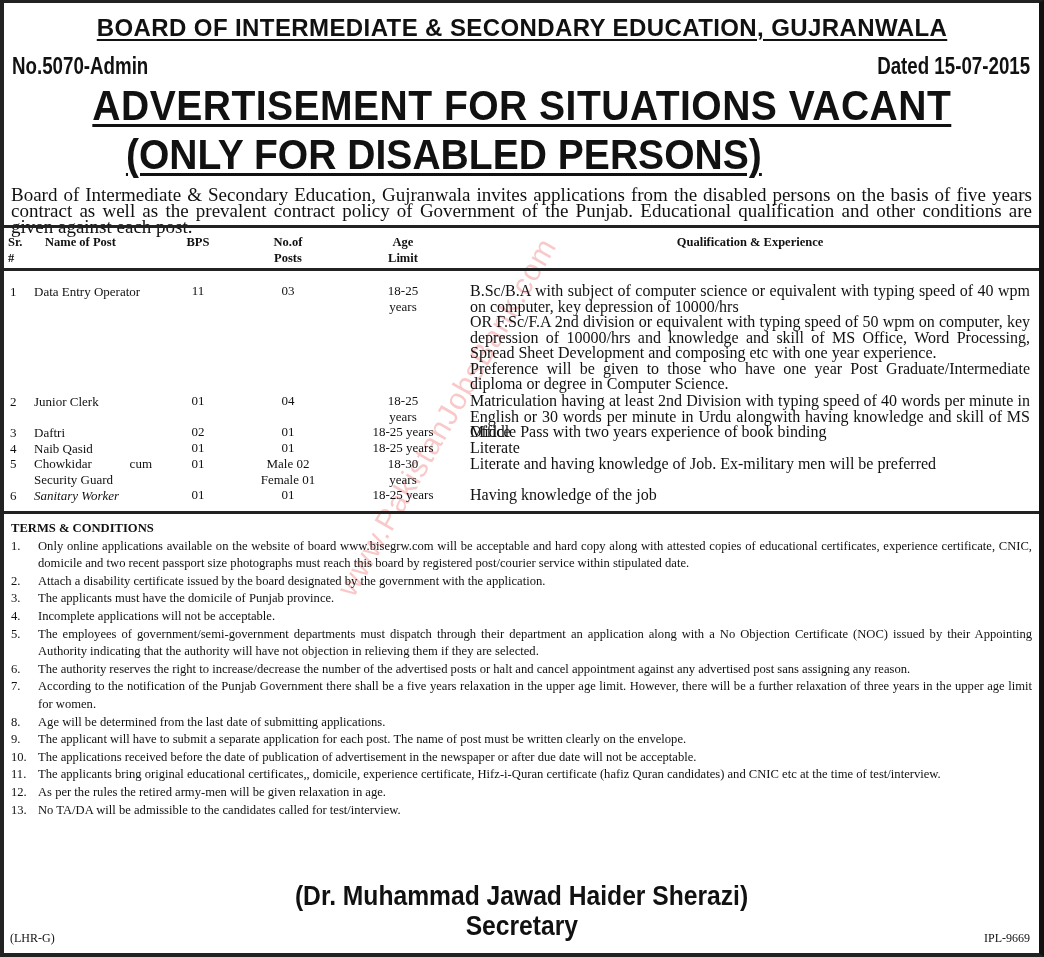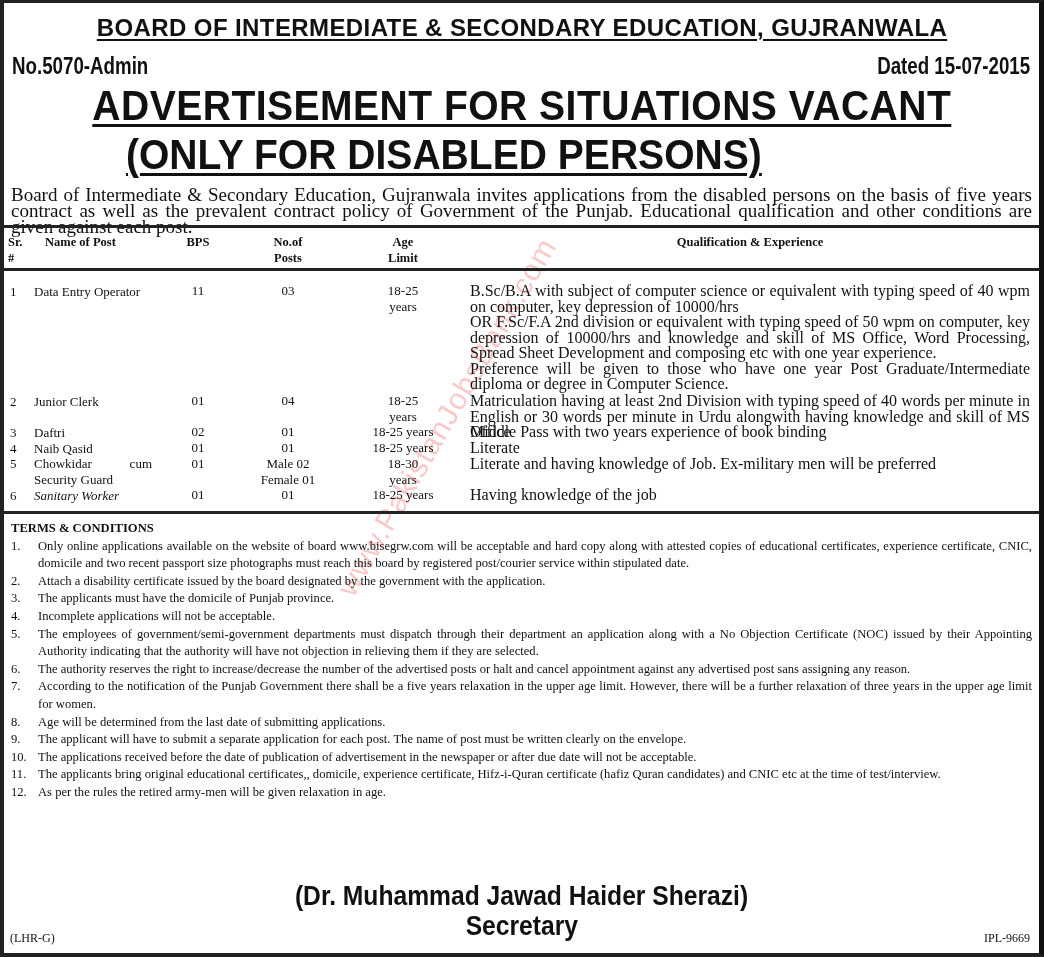--- a/index.html
+++ b/index.html
@@ -201,18 +201,22 @@
       <span class="t">The applications received before the date of publication of advertisement in the newspaper or after due date will not be acceptable.</span>
     </div>
   <div class="term">
       <span class="n">11.</span>
       <span class="t">The applicants bring original educational certificates,, domicile, experience certificate, Hifz-i-Quran certificate (hafiz Quran candidates) and CNIC etc at the time of test/interview.</span>
     </div>
   <div class="term">
       <span class="n">12.</span>
       <span class="t">As per the rules the retired army-men will be given relaxation in age.</span>
     </div>
+  <div class="term">
+      <span class="n">13.</span>
+      <span class="t">No TA/DA will be admissible to the candidates called for test/interview.</span>
+    </div>
 </div>
 
 <div class="signer cond"><span>(Dr. Muhammad Jawad Haider Sherazi)</span></div>
 <div class="desig cond"><span>Secretary</span></div>
 <div class="code-left serif">(LHR-G)</div>
 <div class="code-right serif">IPL-9669</div>
 
 </body></html>

